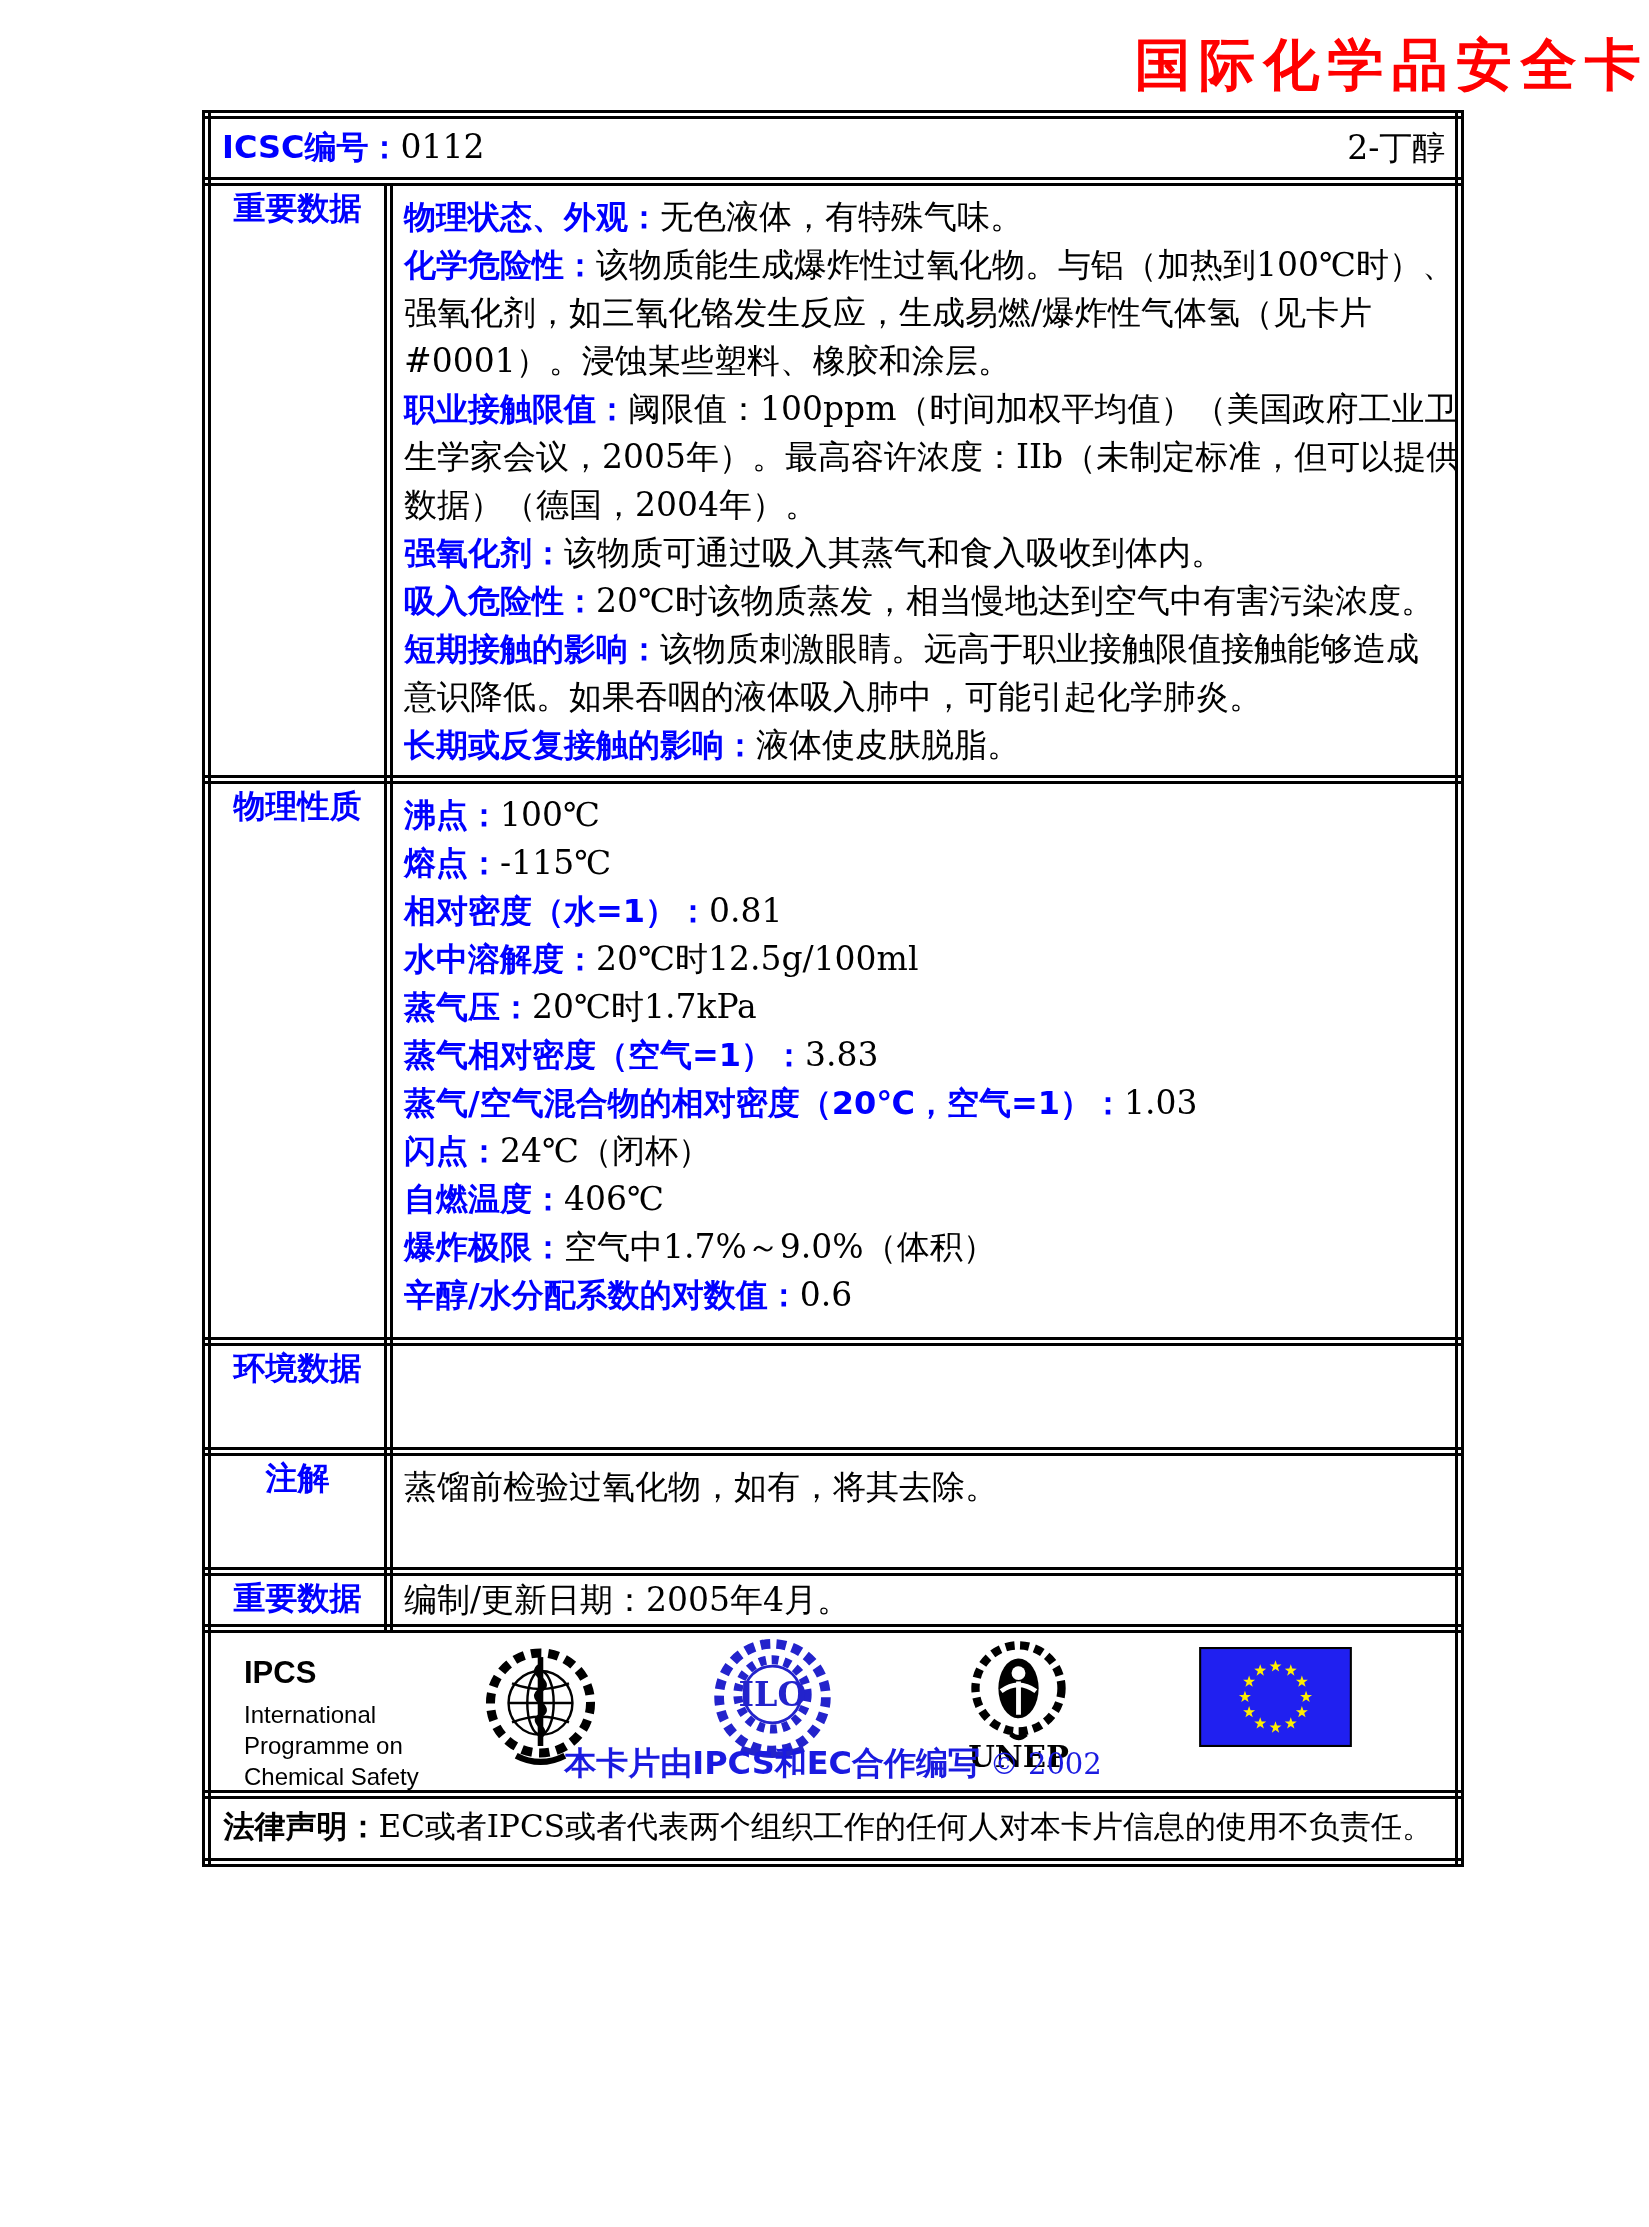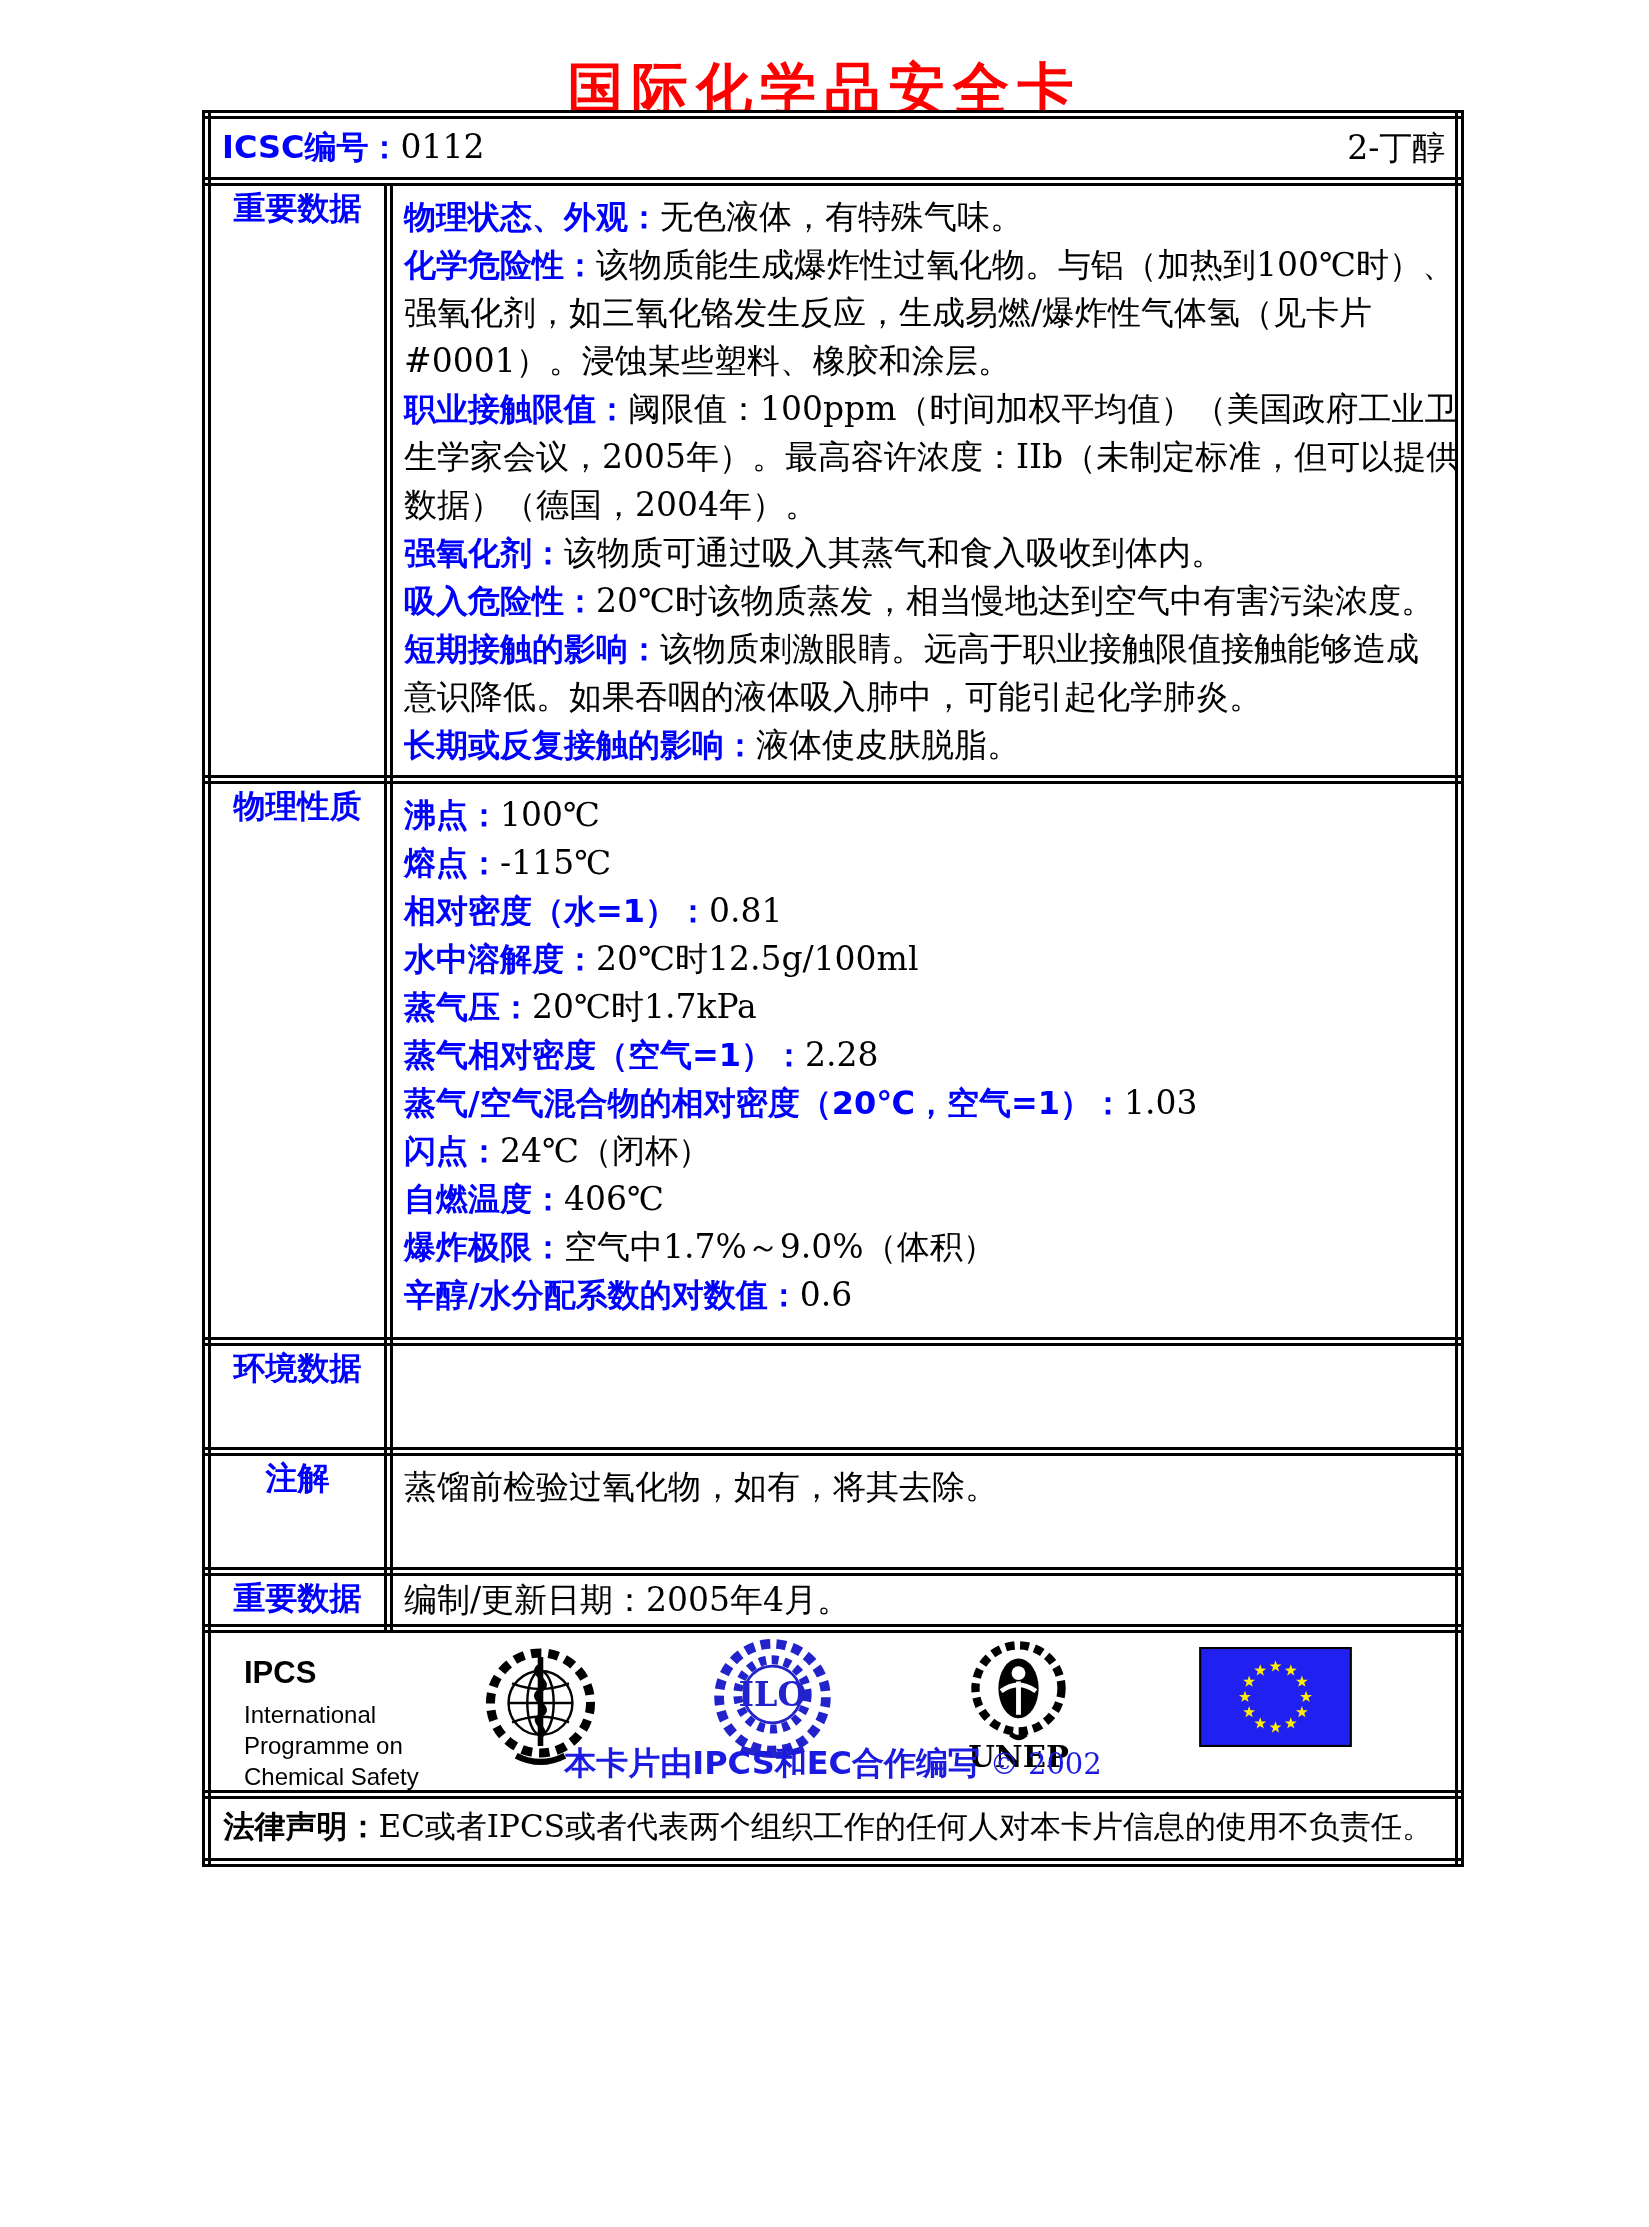--- a/index.html
+++ b/index.html
@@ -1,18 +1,18 @@
 <!DOCTYPE html>
 <html style="font-size:11px"><head>
 <meta charset="utf-8">
 <style>
   html,body{margin:0;padding:0;background:#fff;}
   .page{position:relative;width:1649px;height:2227px;background:#ffffff;overflow:hidden;
         font-family:"DejaVu Sans",sans-serif;}
-  .doc-title{position:absolute;top:52px;left:0;width:100%;text-align:center;
+  .doc-title{position:absolute;top:28px;left:0;width:100%;text-align:right;
         color:#ff0000;font-family:"DejaVu Serif","Liberation Serif",serif;
         font-weight:bold;font-size:56px;letter-spacing:8.3px;}
   table.card{position:absolute;left:202px;top:110px;width:1254px;
         border-collapse:collapse;table-layout:fixed;background:#fff;}
   table.card td{border:9px double #000;vertical-align:top;overflow:hidden;}
   td.label-cell{vertical-align:middle;text-align:center;
         color:#0000ff;font-weight:bold;font-size:32px;
         font-family:Liberation Serif, serif;}
   td.content-cell{padding:7px 8.3px 4.2px 11px;margin-left:8px;}
   .line{line-height:48px;font-size:33px;white-space:nowrap;}
@@ -84,21 +84,21 @@
     </tr>
 
     <tr style="height:562px">
       <td class="label-cell">物理性质</td>
       <td class="content-cell">
             <div class="line"><span class="lbl">沸点：</span><span class="txt">100℃</span></div>
             <div class="line"><span class="lbl">熔点：</span><span class="txt">-115℃</span></div>
             <div class="line"><span class="lbl">相对密度（水=1）：</span><span class="txt">0.81</span></div>
             <div class="line"><span class="lbl">水中溶解度：</span><span class="txt">20℃时12.5g/100ml</span></div>
             <div class="line"><span class="lbl">蒸气压：</span><span class="txt">20℃时1.7kPa</span></div>
-            <div class="line"><span class="lbl">蒸气相对密度（空气=1）：</span><span class="txt">2.28</span></div>
+            <div class="line"><span class="lbl">蒸气相对密度（空气=1）：</span><span class="txt">3.83</span></div>
             <div class="line"><span class="lbl">蒸气/空气混合物的相对密度（20℃，空气=1）：</span><span class="txt">1.03</span></div>
             <div class="line"><span class="lbl">闪点：</span><span class="txt">24℃（闭杯）</span></div>
             <div class="line"><span class="lbl">自燃温度：</span><span class="txt">406℃</span></div>
             <div class="line"><span class="lbl">爆炸极限：</span><span class="txt">空气中1.7%～9.0%（体积）</span></div>
             <div class="line"><span class="lbl">辛醇/水分配系数的对数值：</span><span class="txt">0.6</span></div>
           </td>
     </tr>
 
     <tr style="height:110px">
       <td class="label-cell">环境数据</td>

